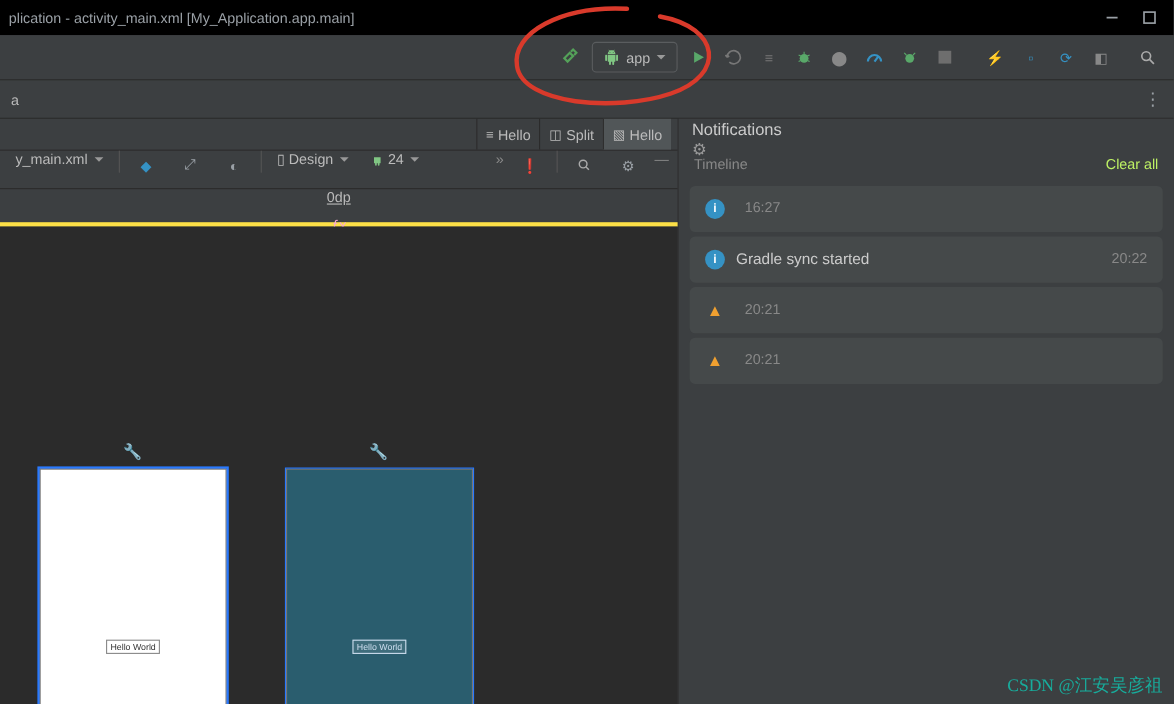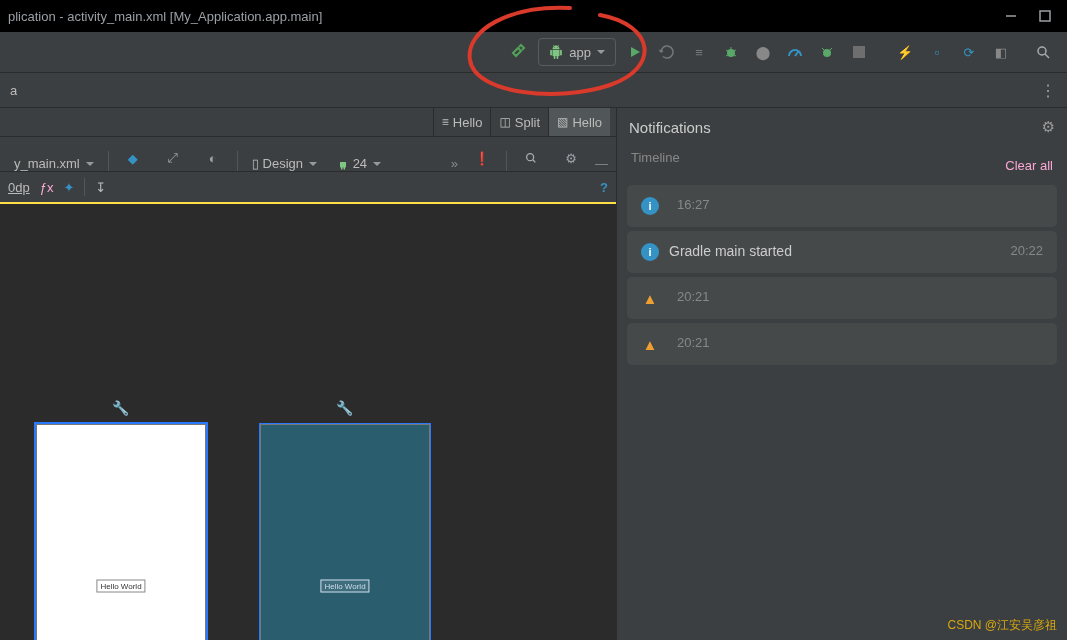--- a/index.html
+++ b/index.html
@@ -15,45 +15,45 @@
 .caret{margin-left:6px;border:4px solid transparent;border-top-color:#999;position:relative;top:2px;}
 .subbar{height:34px;display:flex;align-items:center;padding:0 10px;border-bottom:1px solid #2b2b2b;}
 .subbar .spacer{flex:1;}
 .subbar .kebab{color:#9aa0a6;font-size:16px;letter-spacing:1px;}
 .layout{display:flex;height:calc(640px - 32px - 40px - 34px);}
 .editor{flex:1;display:flex;flex-direction:column;border-right:1px solid #2b2b2b;}
 .tabs-line{display:flex;justify-content:flex-end;align-items:center;height:28px;border-bottom:1px solid #2b2b2b;padding-right:6px;}
 .tab{display:flex;align-items:center;padding:0 8px;height:28px;color:#bbb;border-left:1px solid #2b2b2b;}
 .tab.active{background:#515658;}
 .tab .ti{margin-right:4px;font-size:12px;}
-.toolstrip{display:flex;align-items:flex-end;height:34px;padding:0 8px;border-bottom:1px solid #2b2b2b;gap:8px;}
+.toolstrip{display:flex;align-items:flex-start;height:34px;padding:0 8px;border-bottom:1px solid #2b2b2b;gap:8px;}
 .toolstrip .pill{display:flex;align-items:center;padding:0 6px;color:#bbb;}
 .toolstrip .sep{width:1px;height:20px;background:#555;}
-.toolstrip2{display:flex;align-items:center;height:30px;padding:0 8px;border-bottom:2px solid #fde047;gap:10px;}
+.toolstrip2{display:flex;align-items:center;height:30px;padding:0 8px;border-bottom:4px solid #fde047;gap:10px;flex-direction:column;}
 .toolstrip2 .dp{text-decoration:underline;color:#bbb;}
 .toolstrip2 .spacer{flex:1;}
 .canvas{flex:1;background:#2b2b2b;position:relative;overflow:hidden;}
 .phone{position:absolute;top:220px;width:168px;height:310px;border:1px solid #777;}
 .phone.white{left:36px;background:#fff;outline:2px solid #2979ff;}
 .phone.blue{left:260px;background:#2a5d6e;outline:1px solid #2979ff;}
 .wrench{position:absolute;top:196px;color:#aaa;font-size:14px;}
 .hello{position:absolute;left:50%;top:52%;transform:translate(-50%,-50%);font-size:8px;padding:1px 3px;border:1px solid #888;color:#555;background:rgba(255,255,255,0.1);}
 .notif{width:450px;background:#3c3f41;display:flex;flex-direction:column;}
-.notif-head{height:26px;display:flex;align-items:flex-end;padding:2px 12px 0;color:#ccc;font-size:15px;}
+.notif-head{height:26px;display:flex;align-items:flex-start;padding:2px 12px 0;color:#ccc;font-size:15px;flex-direction:column;}
 .notif-head .spacer{flex:1;}
 .notif-sub{display:flex;align-items:center;padding:6px 14px 8px;color:#888;}
 .notif-sub .spacer{flex:1;}
-.clear{color:#f9a8d4;margin-top:16px;}
+.clear{color:#bef264;}
 .card{margin:4px 10px;padding:12px 14px;background:#45494a;border-radius:5px;display:flex;align-items:flex-start;}
 .card .ic{width:18px;height:18px;border-radius:9px;display:flex;align-items:center;justify-content:center;font-size:11px;font-weight:bold;margin-right:10px;flex-shrink:0;}
 .ic.info{background:#3592c4;color:#fff;}
 .ic.warn{background:none;color:#f0a030;font-size:15px;}
 .card .msg{flex:1;color:#ccc;font-size:14px;}
 .card .time{color:#888;font-size:13px;margin-left:8px;}
-.watermark{position:absolute;right:10px;bottom:6px;color:#eab308;font-size:12px;opacity:0.9;font-family:Liberation Sans, sans-serif;}
+.watermark{position:absolute;right:10px;bottom:6px;color:#14b8a6;font-size:16px;opacity:0.9;font-family:Liberation Serif, serif;}
 .redcircle{position:absolute;pointer-events:none;z-index:99;}
 </style>
 </head>
 <body>
 
 <div class="titlebar">
   <span class="title">plication - activity_main.xml [My_Application.app.main]</span>
   <span class="spacer"></span>
   <span class="winbtn">
       <svg width="12" height="12">
@@ -214,21 +214,21 @@
       <span class="spacer"></span>
       <span class="clear">Clear all</span>
     </div>
     <div id="cards">
         <div class="card">
           <div class="ic info">i</div>
           <div class="time">16:27</div>
         </div>
         <div class="card">
           <div class="ic info">i</div>
-          <div class="msg">Gradle main started</div>
+          <div class="msg">Gradle sync started</div>
           <div class="time">20:22</div>
         </div>
         <div class="card">
           <div class="ic warn">▲</div>
           <div class="time">20:21</div>
         </div>
         <div class="card">
           <div class="ic warn">▲</div>
           <div class="time">20:21</div>
         </div>

